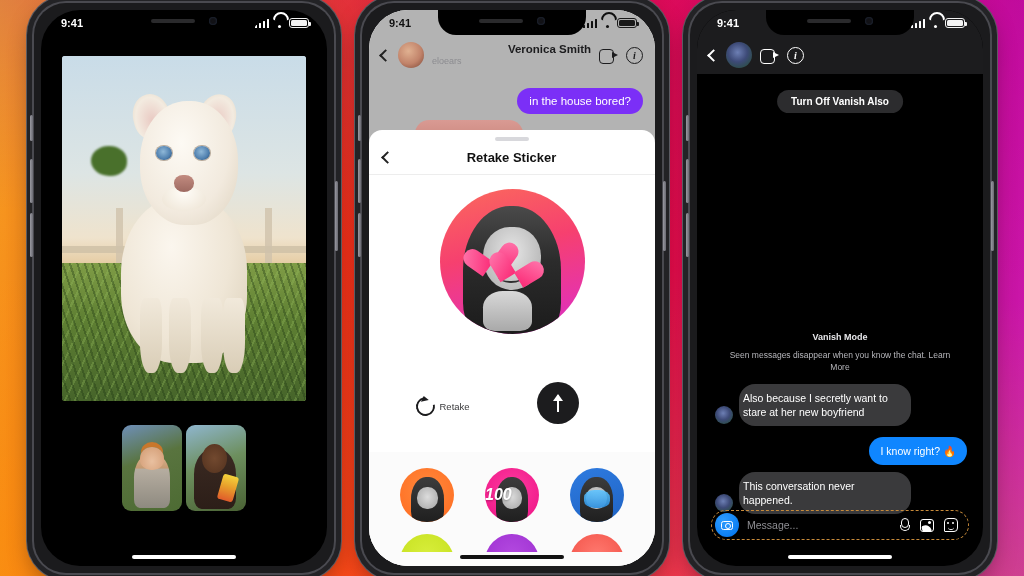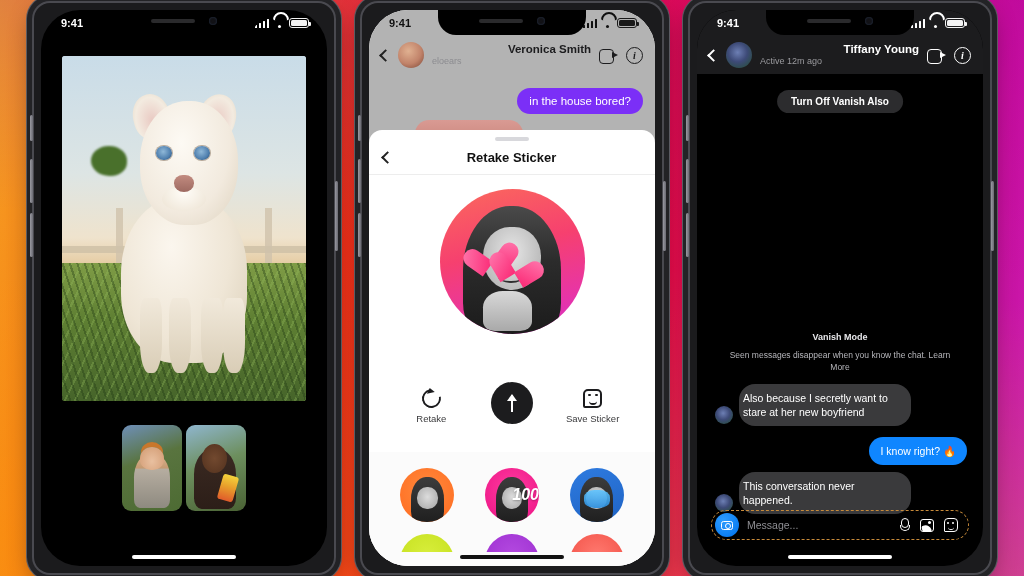--- a/index.html
+++ b/index.html
@@ -31,21 +31,21 @@
     background: linear-gradient(185deg, rgba(150,0,170,.30) 0%, rgba(255,120,0,0) 45%, rgba(255,200,0,.28) 100%);
     pointer-events:none;
     z-index:0;
   }
 
   
   .phone {
     position: absolute;
     top: 3px;
     width: 300px; height: 570px;
-    border-radius: 16px;
+    border-radius: 32px;
     background: #1b1b1d;
     box-shadow:
       0 0 0 2px #4a4a50,
       0 0 0 7px #232326,
       0 0 0 8px #5b5b62,
       0 10px 26px rgba(0,0,0,.45);
     z-index: 2;
   }
   .phone .screen {
     position: absolute;
@@ -344,21 +344,21 @@
   .heart::after { right:0; transform: rotate(45deg);  transform-origin: 0 100%;   }
   .heart{ background:none; }
   .heart-l{ left: 33px; top: 45px; }
   .heart-r{ left: 61px; top: 56px; transform: rotate(14deg); }
 
   .action-row {
     position:absolute; left:0; right:0; top: 258px;
     display:flex; align-items:center; justify-content:space-around;
     padding: 0 22px;
   }
-  .act { display:flex; flex-direction:column; align-items:center; gap:5px; width: 72px;}
+  .act { display:flex; flex-direction:row; align-items:center; gap:5px; width: 72px;}
   .act-label { font-size: 9.5px; color:#3a3a3c; }
   .icon-retake {
     width: 19px; height: 19px; border-radius:50%;
     border: 2px solid #1c1c1e; border-top-color: transparent;
     transform: rotate(34deg); position:relative;
   }
   .icon-retake::after{
     content:""; position:absolute; left:-2px; top:-1px;
     border-left:4px solid transparent; border-right:4px solid transparent;
     border-bottom:5px solid #1c1c1e; transform: rotate(-46deg);
@@ -409,21 +409,21 @@
     background: linear-gradient(#3c3c3c,#1e1e1e);
     border-radius: 46% 46% 26% 26%;
   }
   .t-fig::after{
     content:""; position:absolute; left:18%; top:22%; width:64%; height:46%;
     background: radial-gradient(ellipse at 50% 45%, #dcdcdc 0%, #b2b2b2 75%, #8e8e8e 100%);
     border-radius:48%;
   }
   .t-100 {
     position:absolute; left:0; right:0; top:34%;
-    text-align:right; font-size:16px; font-weight:bold; color:#fff;
+    text-align:left; font-size:16px; font-weight:bold; color:#fff;
     font-style: italic; z-index:3; text-shadow: 0 1px 2px rgba(0,0,0,.25);
   }
   .t-tears{
     position:absolute; left:26%; top:40%; width:48%; height:34%;
     background: linear-gradient(#5fc4ff,#2b8fe0); opacity:.9;
     border-radius:40%; filter: blur(.6px); z-index:3;
   }
   .tray-row-peek { margin-bottom:0; height: 18px; overflow:hidden; }
 
   
@@ -624,24 +624,20 @@
 
         <div class="action-row">
           <div class="act">
             <span class="icon-retake"></span>
             <span class="act-label">Retake</span>
           </div>
           <div class="act">
             <span class="send-btn">
                 <span class="arrow-up"></span>
               </span>
-          </div>
-          <div class="act">
-            <span class="icon-sticker"></span>
-            <span class="act-label">Save Sticker</span>
           </div>
         </div>
 
         <div class="sticker-tray">
           <div class="tray-row">
             <div class="tray-item t-orange">
                 <span class="t-fig"></span>
               </div>
             <div class="tray-item t-pink">
               <span class="t-fig"></span>
@@ -688,24 +684,20 @@
           <span class="wifi"></span>
           <span class="batt">
               <i></i>
             </span>
         </span>
       </div>
 
       <div class="vm-head">
         <span class="chev"></span>
         <span class="avatar av-tiffany"></span>
-        <span class="ch-names">
-          <span class="ch-name" style="display:block">Tiffany Young</span>
-          <span class="ch-sub" style="display:block">Active 12m ago</span>
-        </span>
         <span class="icon-video"></span>
         <span class="icon-info">i</span>
       </div>
 
       <div class="vm-pill">Turn Off Vanish Also</div>
 
       <div class="vm-note">
         <div class="vm-note-title">Vanish Mode</div>
         <div class="vm-note-body">Seen messages disappear when you know the chat. Learn More</div>
       </div>

